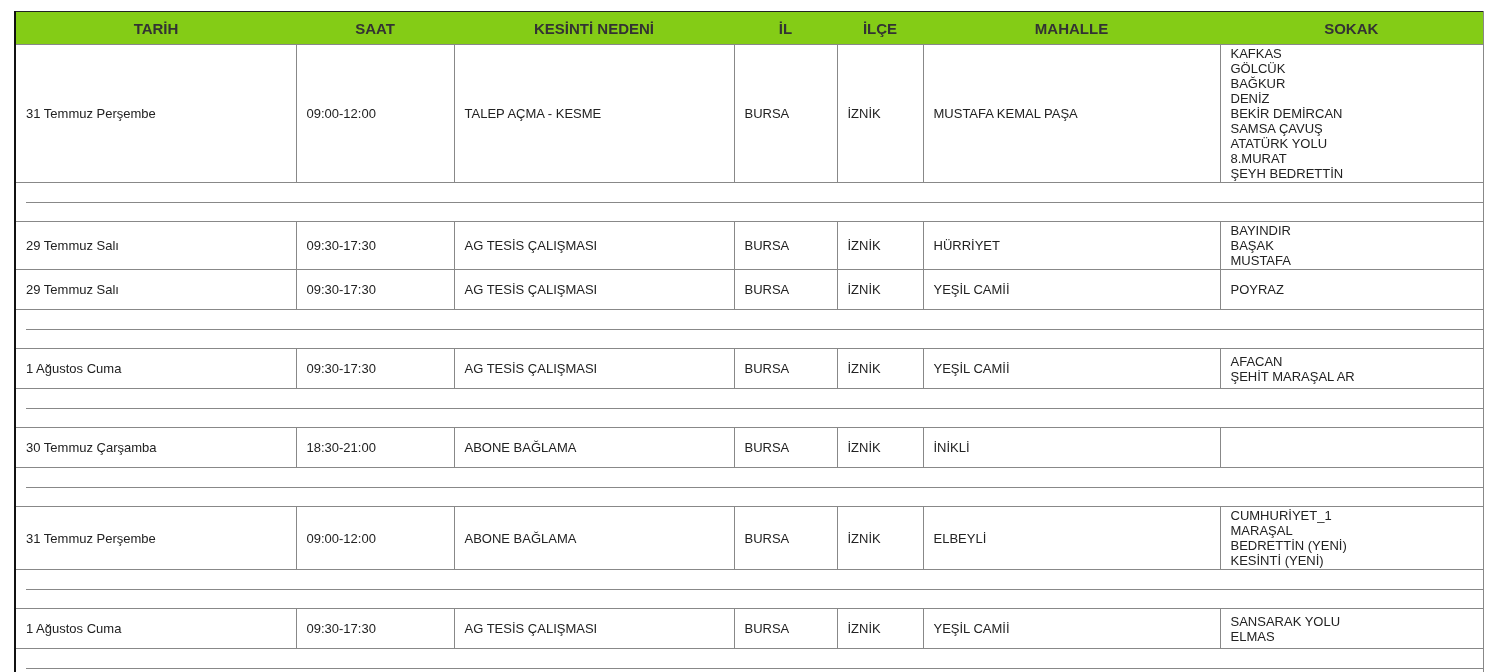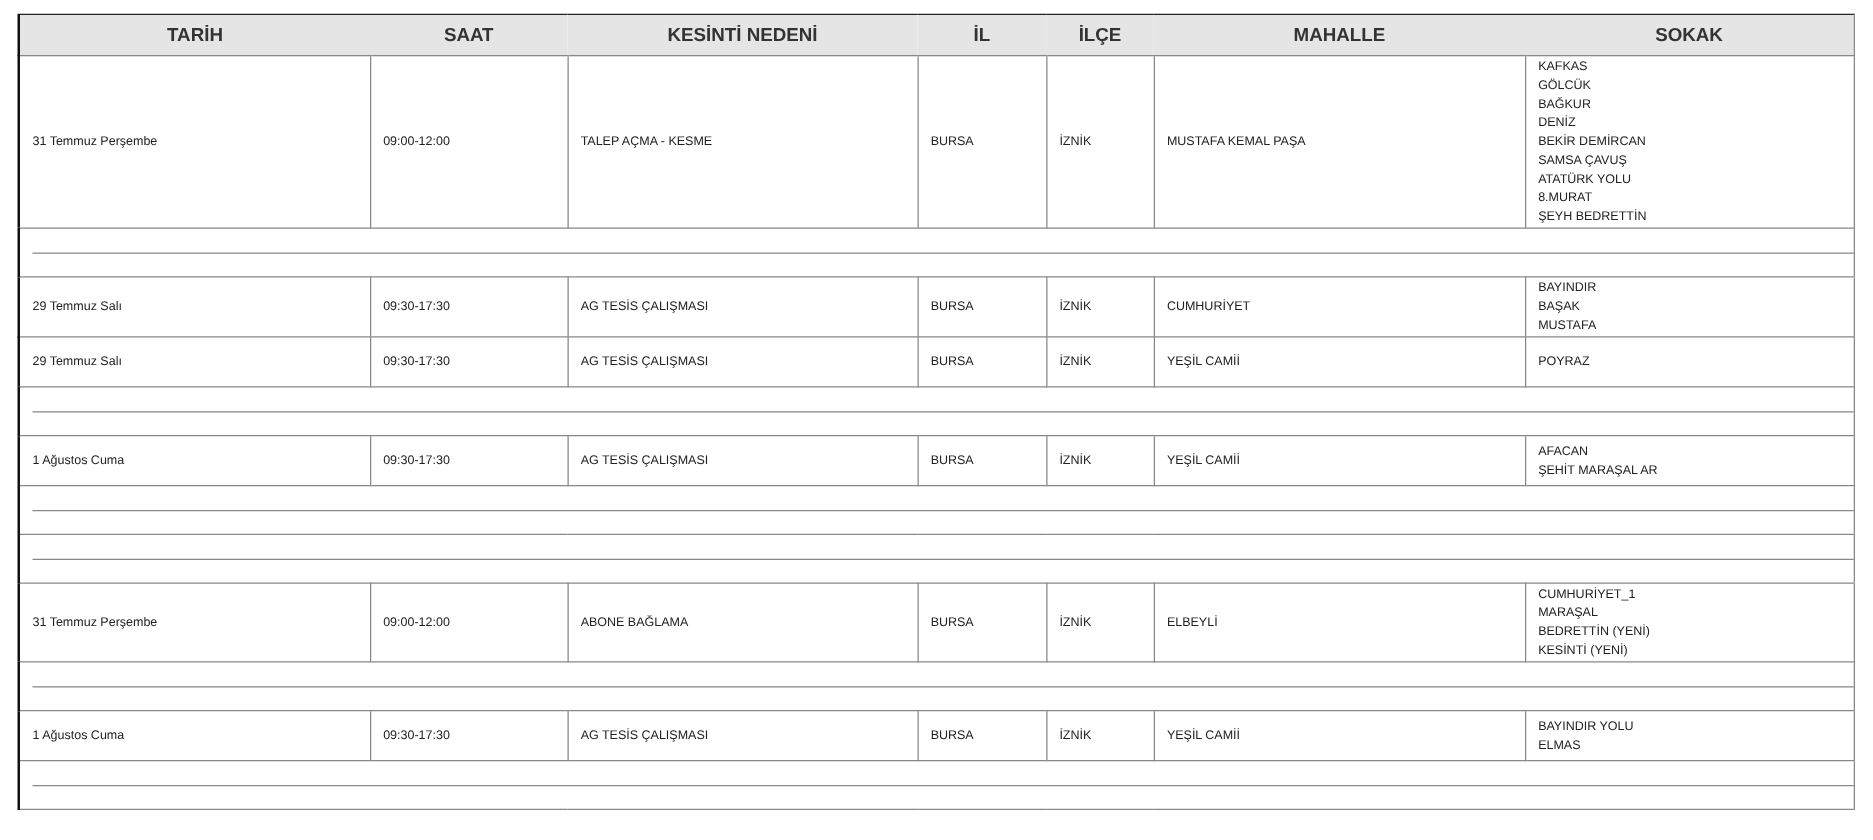--- a/index.html
+++ b/index.html
@@ -12,26 +12,26 @@
     border-right: 1px solid #888;
   }
   col.c-tarih { width: 281px; }
   col.c-saat { width: 158px; }
   col.c-neden { width: 280px; }
   col.c-il { width: 103px; }
   col.c-ilce { width: 86px; }
   col.c-mahalle { width: 297px; }
   col.c-sokak { width: 263px; }
   thead th {
-    background: #e5e5e5; font-weight: bold; font-size: 15px; color: #333;
+    background: #84cc16; font-weight: bold; font-size: 15px; color: #333;
     height: 32px; padding: 0; 
     border-bottom: 1px solid #888;
   }
   tbody td {
-    font-size: 10px; color: #222; padding: 0 10px;
+    font-size: 13px; color: #222; padding: 0 10px;
     border: 1px solid #888; vertical-align: middle; line-height: 15px;
   }
   tbody td.sokak { vertical-align: top; padding-top: 1px; padding-bottom: 1px; }
   tbody tr.sep td { height: 38px; padding: 0 0 0 10px; border-left: none; border-right: none; }
   tbody tr.sep td:first-child { border-left: 2px solid #111; }
   .sep-line { height: 0; border-top: 1px solid #888; margin-top: 0; }
   .street { display: block; }
 </style>
 </head>
 <body>
@@ -83,21 +83,21 @@
           <div class="sep-line"></div>
         </td>
       </tr>
 
     <tr style="height:46px">
       <td>29 Temmuz Salı</td>
       <td>09:30-17:30</td>
       <td>AG TESİS ÇALIŞMASI</td>
       <td>BURSA</td>
       <td>İZNİK</td>
-      <td>CUMHURİYET</td>
+      <td>HÜRRİYET</td>
       <td class="sokak">
         <span class="street">BAYINDIR</span>
         <span class="street">BAŞAK</span>
         <span class="street">MUSTAFA</span>
       </td>
     </tr>
 
     <tr style="height:40px">
       <td>29 Temmuz Salı</td>
       <td>09:30-17:30</td>
@@ -126,20 +126,29 @@
         <span class="street">AFACAN</span>
         <span class="street">ŞEHİT MARAŞAL AR</span>
       </td>
     </tr>
     <tr class="sep">
         <td colspan="7">
           <div class="sep-line"></div>
         </td>
       </tr>
 
+    <tr style="height:40px">
+      <td>30 Temmuz Çarşamba</td>
+      <td>18:30-21:00</td>
+      <td>ABONE BAĞLAMA</td>
+      <td>BURSA</td>
+      <td>İZNİK</td>
+      <td>İNİKLİ</td>
+      <td class="sokak"></td>
+    </tr>
     <tr class="sep">
         <td colspan="7">
           <div class="sep-line"></div>
         </td>
       </tr>
 
     <tr style="height:61px">
       <td>31 Temmuz Perşembe</td>
       <td>09:00-12:00</td>
       <td>ABONE BAĞLAMA</td>
@@ -160,21 +169,21 @@
       </tr>
 
     <tr style="height:40px">
       <td>1 Ağustos Cuma</td>
       <td>09:30-17:30</td>
       <td>AG TESİS ÇALIŞMASI</td>
       <td>BURSA</td>
       <td>İZNİK</td>
       <td>YEŞİL CAMİİ</td>
       <td class="sokak" style="padding-top:5px">
-        <span class="street">BAYINDIR YOLU</span>
+        <span class="street">SANSARAK YOLU</span>
         <span class="street">ELMAS</span>
       </td>
     </tr>
     <tr class="sep">
         <td colspan="7">
           <div class="sep-line"></div>
         </td>
       </tr>
   </tbody>
 </table>

